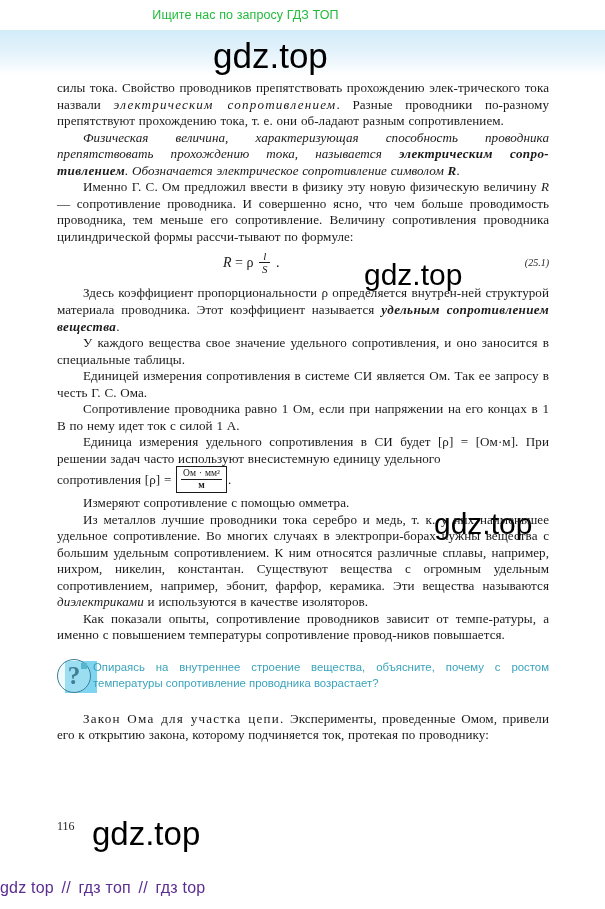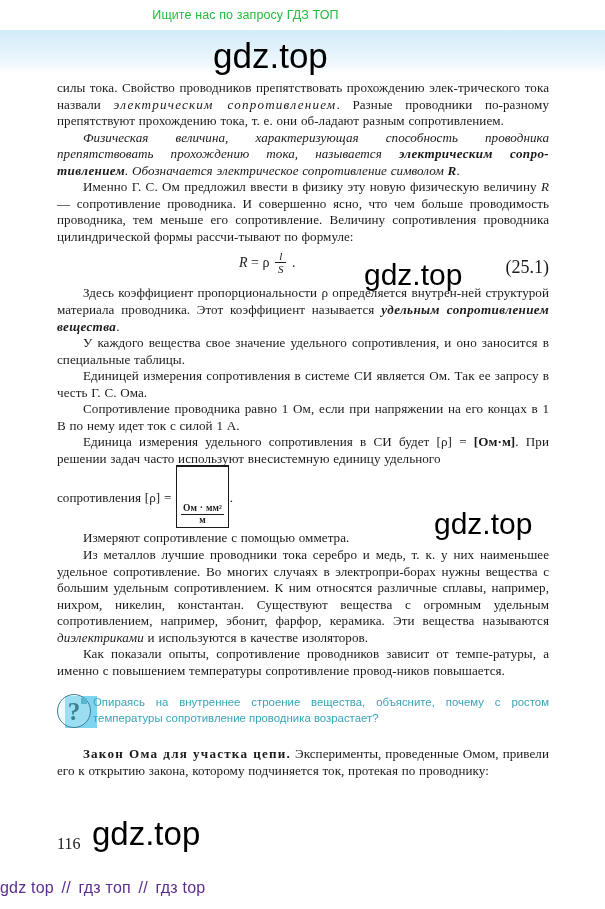--- a/index.html
+++ b/index.html
@@ -79,34 +79,34 @@
     line-height: 16.55px;
     text-align: justify;
     text-indent: 26px;
     letter-spacing: .05px;
     word-spacing: .4px;
     font-family: "Liberation Serif", serif;
   }
   p.noind { text-indent: 0; }
   .it  { font-style: italic; }
   .bi  { font-style: italic; font-weight: bold; letter-spacing: .35px; }
-  .bd  { font-weight: bold; }
+  .bd  { font-weight: normal; }
   .sp  { letter-spacing: 1.2px; }
   .mi  { font-style: italic; font-family: "Liberation Serif", serif; }
 
   
   .formula-row {
     position: relative;
     height: 34px;
     margin-top: 4px;
     margin-bottom: 2px;
   }
   .formula-main {
     position: absolute;
-    left: 182px;
+    left: 166px;
     top: 2px;
     font-size: 14px;
     font-family: "Liberation Serif", serif;
   }
   .frac {
     display: inline-block;
     vertical-align: middle;
     text-align: center;
     margin: 0 2px;
     position: relative;
@@ -124,21 +124,22 @@
     font-size: 11px;
     font-style: italic;
     border-top: 1px solid #1a1a1a;
     padding: 0 3px;
     line-height: 12px;
   }
   .formula-num {
     position: absolute;
     right: 0;
     top: 8px;
-    font-size: 18px;
+    font-size: 10px;
+    font-style: italic;
   }
 
   
   .unitbox {
     display: inline-block;
     vertical-align: middle;
     position: relative;
     top: -2px;
     padding: 1px 4px 1px 4px;
     margin: 0 1px;
@@ -151,24 +152,23 @@
     left: 0; right: 0;
     height: 1.4px;
     background: #1a1a1a;
   }
   .unitbox::before { top: 0; }
   .unitbox::after  { bottom: 0; }
   .unitbox .num {
     display: block;
     text-align: right;
     font-size: 9.5px;
-    font-weight: bold;
+    font-weight: normal;
     line-height: 11px;
     padding: 1px 2px 0;
-    margin-top: 36px;
   }
   .unitbox .den {
     display: block;
     text-align: center;
     font-size: 9.5px;
     font-weight: bold;
     line-height: 11px;
     border-top: 1px solid #1a1a1a;
     padding: 0 2px 1px;
   }
@@ -238,23 +238,22 @@
     text-align: justify;
     margin: 0;
   }
 
   
   .pageno {
     position: absolute;
     left: 57px;
     top: 745px;
     font-family: "Liberation Serif", serif;
-    font-size: 16px;
+    font-size: 12px;
     color: #1a1a1a;
-    margin-top: 16px;
   }
 
   
   .footer {
     position: absolute;
     left: 0;
     bottom: 12px;
     width: 520px;
     text-align: left;
     font-family: "Liberation Sans", sans-serif;

